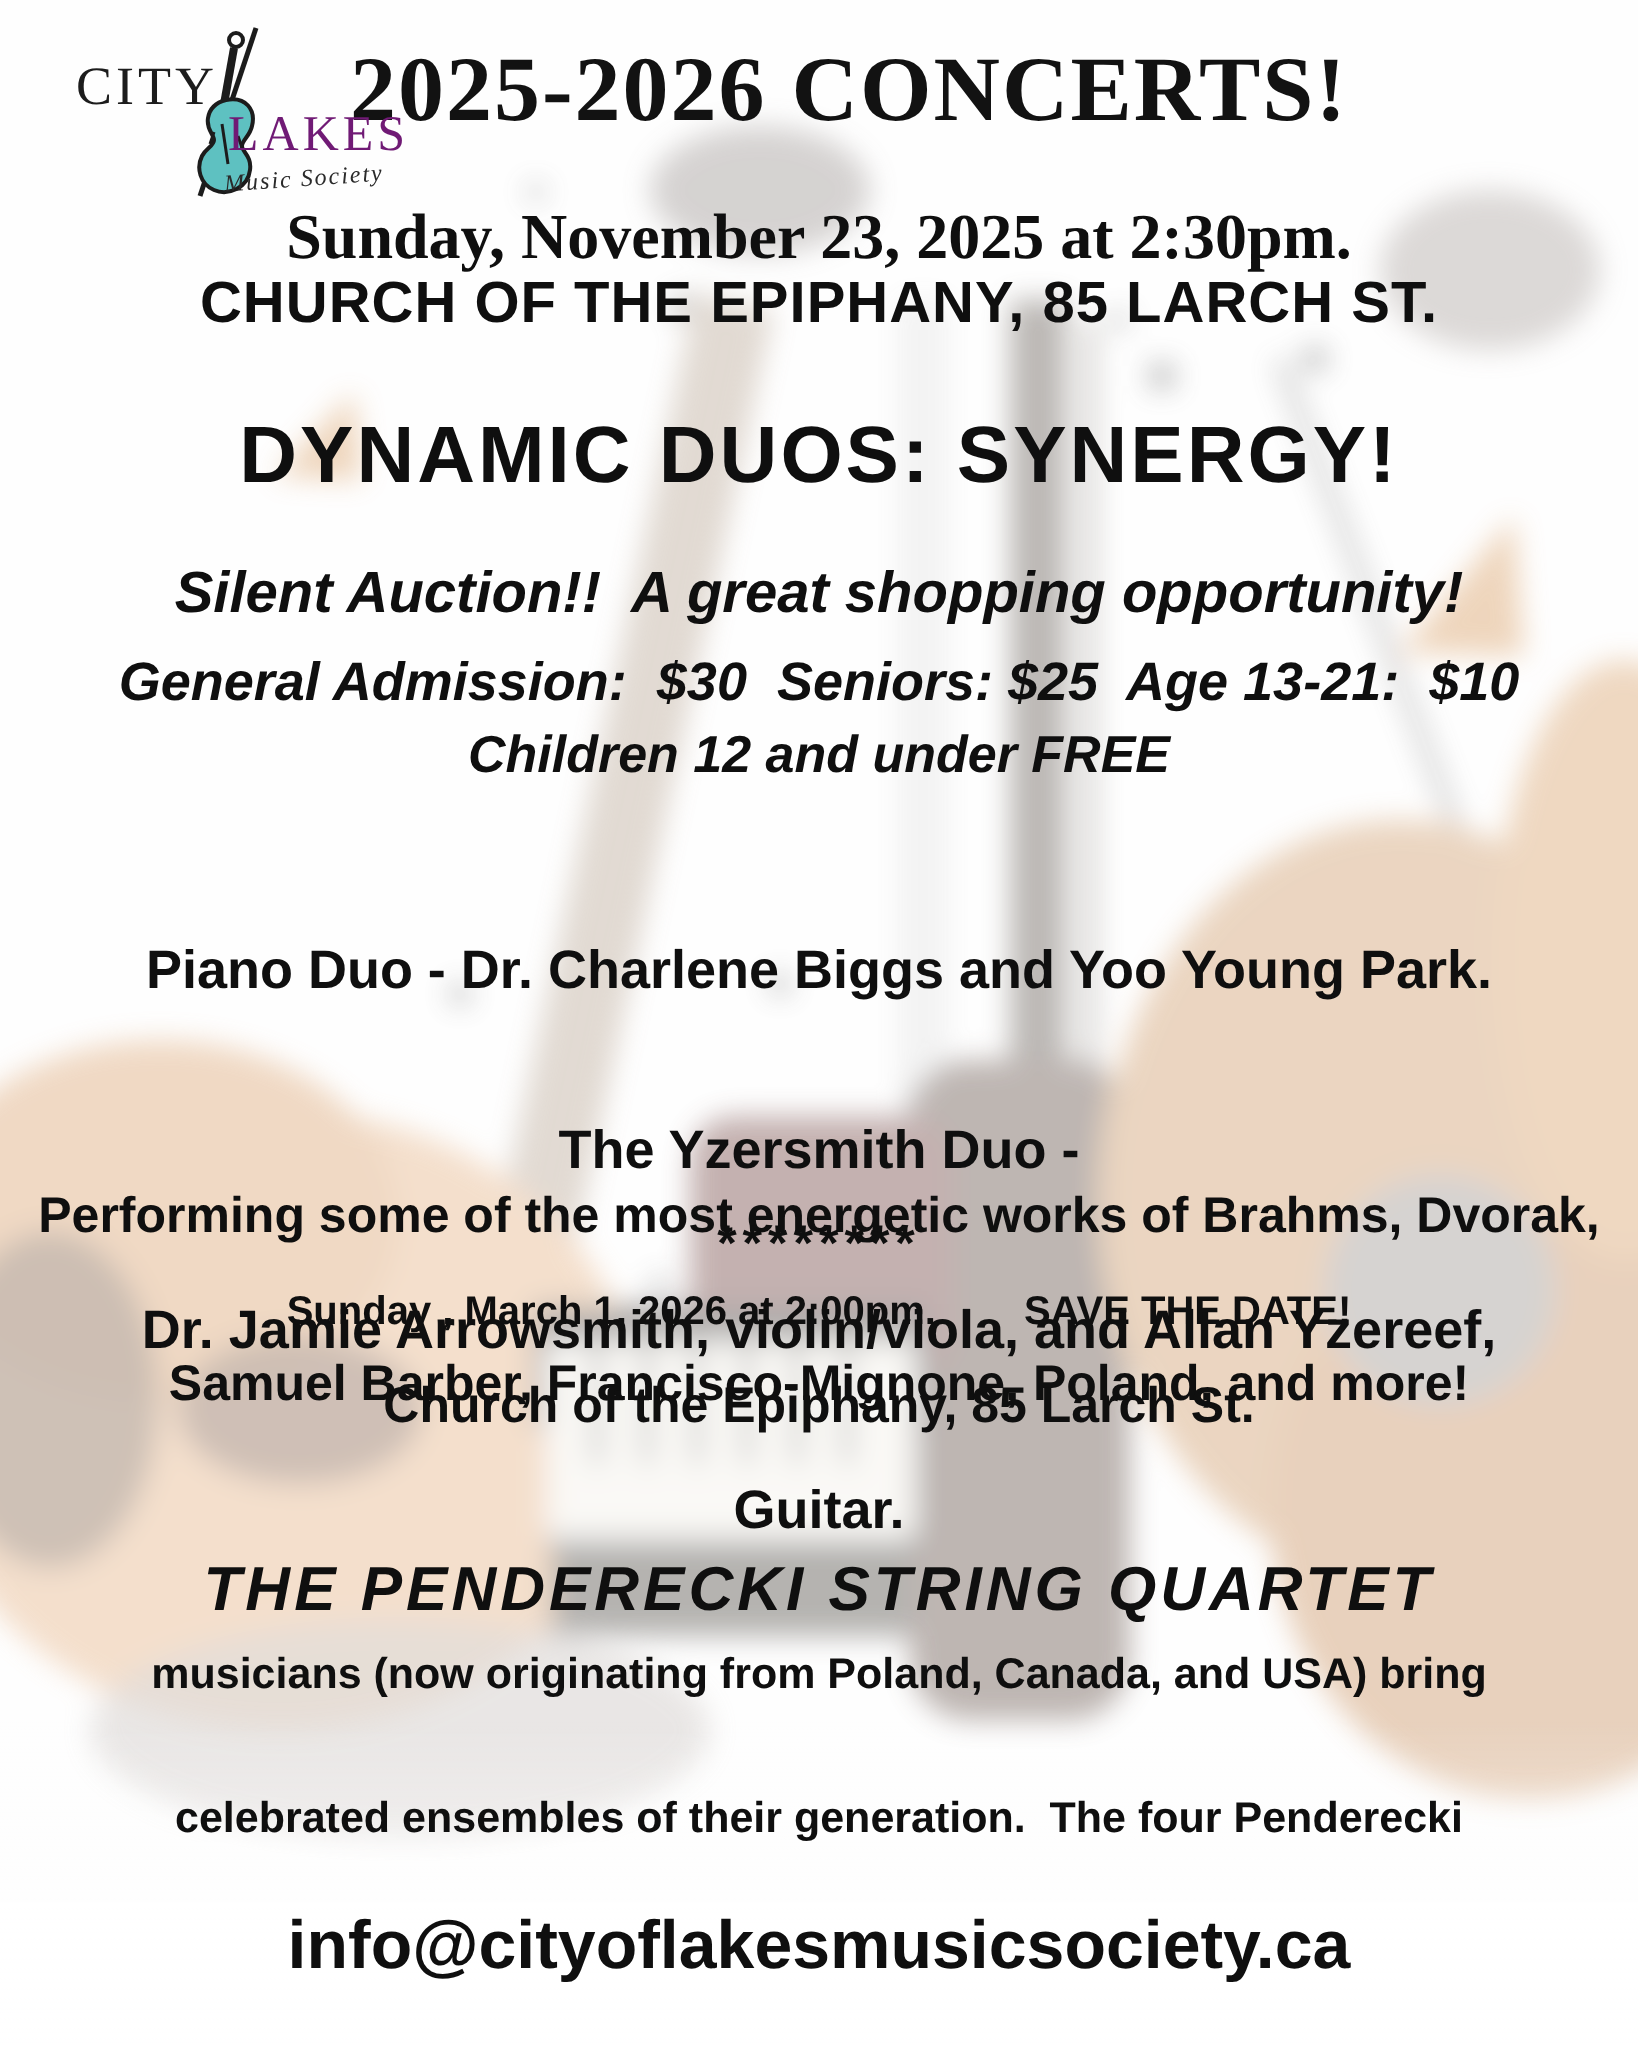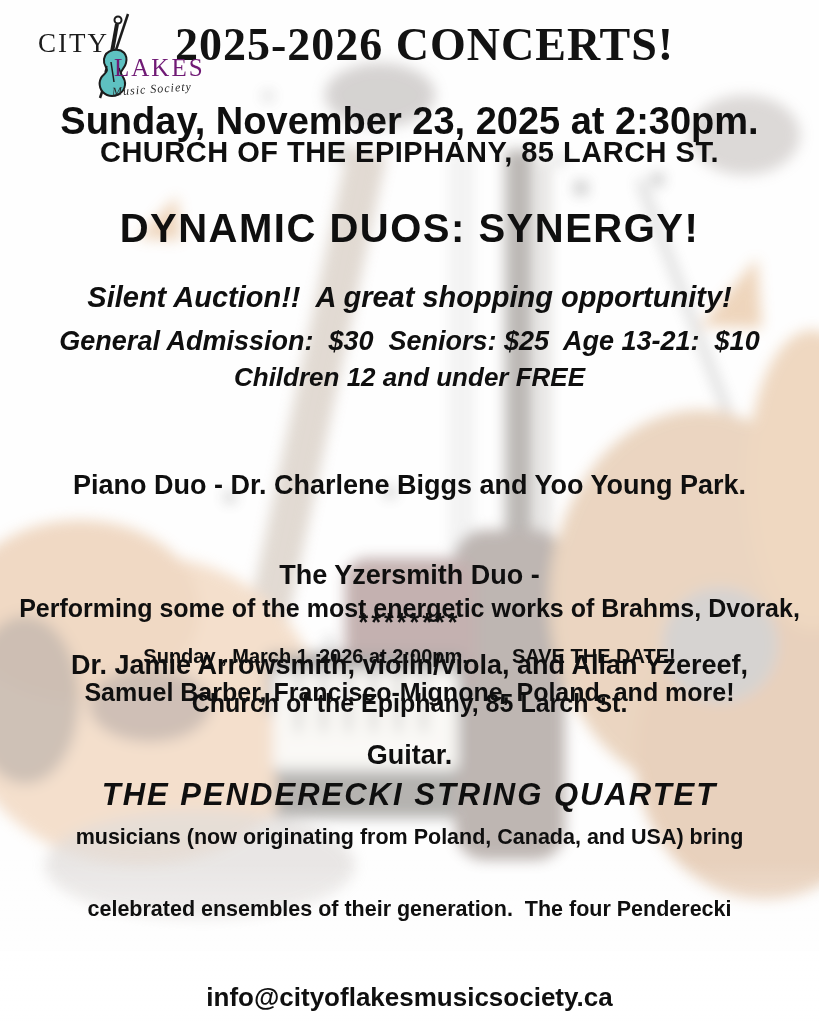--- a/index.html
+++ b/index.html
@@ -31,35 +31,35 @@
   .logo-lakes  { position:absolute; left:76px; top:42px; font-family:"Liberation Serif", serif; font-weight:400; font-size:25px; letter-spacing:2px; color:#701a75; }
   .logo-tagline{ position:absolute; left:74px; top:70px; font-family:"Liberation Serif", serif; font-style:italic; font-size:12px; letter-spacing:1px; color:#2a2a2a; transform:rotate(-4deg); }
   .logo-cello  { position:absolute; left:52px; top:-2px; width:46px; height:92px; }
   
   .page-title {
     top:18px; left:30px; right:0;
     font-family:"Liberation Serif", serif;
     font-size:46px; font-weight:700; letter-spacing:1px;
     color:#121212;
   }
-  .c1-datetime { top:100px; font-size:38px; }
+  .c1-datetime { top:100px; font-size:32px;font-family:Liberation Serif, serif; }
   .c1-venue    { top:136px; font-size:29px; letter-spacing:0.5px; }
   .c1-title    { top:206px; font-size:40px; font-weight:800; letter-spacing:1.5px; }
   .auction     { top:281px; font-size:29px; font-style:italic; }
   .admission   { top:326px; font-size:27px; font-style:italic; }
   .admission2  { top:362px; font-size:26px; font-style:italic; }
   .performers  { top:410px; font-size:27px; line-height:30px; }
   .program     { top:538px; font-size:25px; line-height:28px; }
   .divider     { top:608px; font-size:25px; letter-spacing:3px; }
   .c2-line     { top:645px; font-size:20px; display:flex; justify-content:center; gap:44px; }
   .c2-venue    { top:689px; font-size:25px; }
   .c2-title    { top:729px; font-size:31px; font-style:italic; letter-spacing:2px;margin-top:48px; }
   .quartet-desc{ top:777px; font-size:21.5px; line-height:24px; }
   .contact1    { top:950px; font-size:26px; }
-  .contact2    { top:982px; font-size:26px; }
+  .contact2    { top:954px; font-size:34px; }
 </style>
 </head>
 <body>
 
 <div class="flyer">
 
   <svg class="bg-art" viewBox="0 0 819 1024" preserveAspectRatio="none" aria-hidden="true">
     <defs>
       <filter id="blur" x="-20%" y="-20%" width="140%" height="140%">
         <feGaussianBlur stdDeviation="7"></feGaussianBlur>

